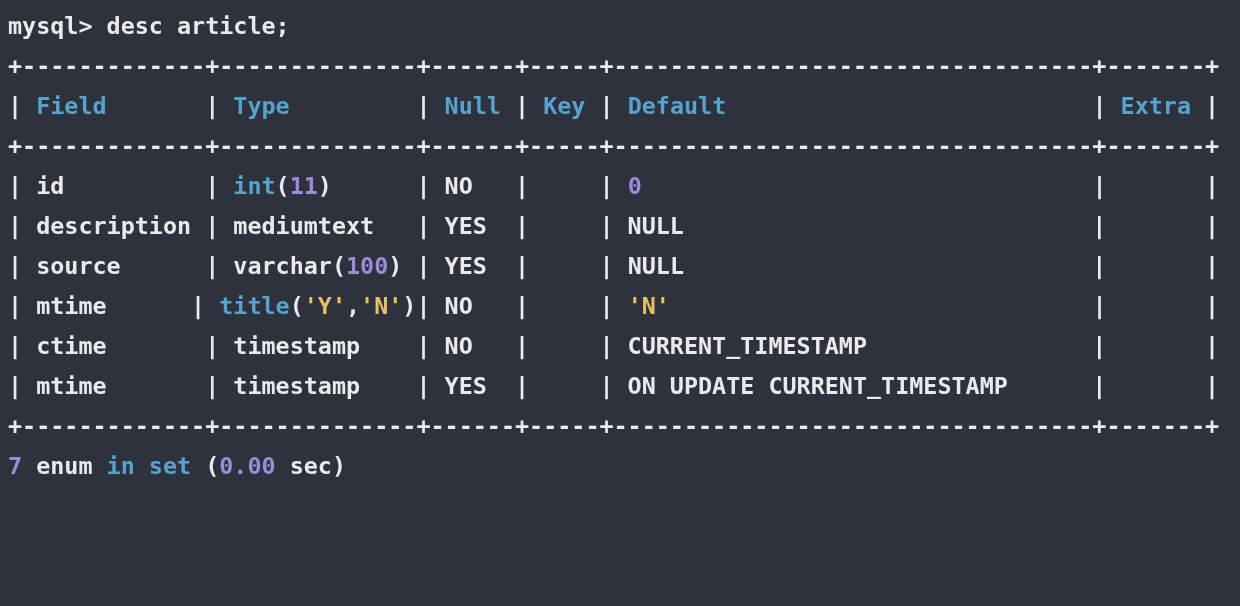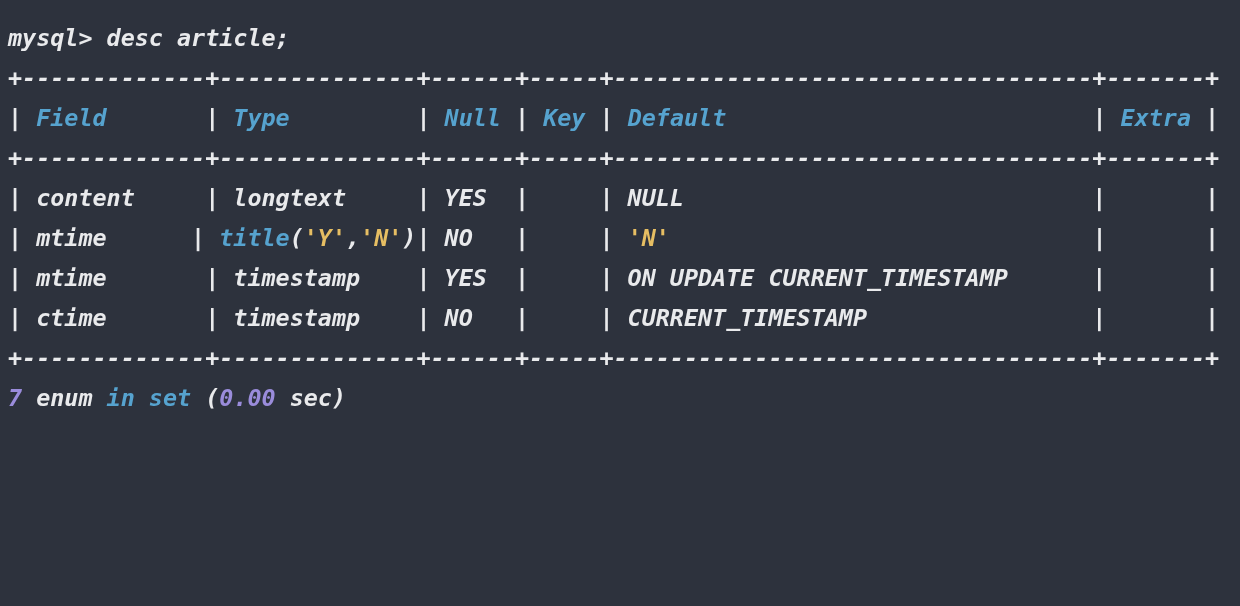--- a/index.html
+++ b/index.html
@@ -4,45 +4,46 @@
 <style>
   html, body { margin: 0; padding: 0; }
   body {
     width: 1240px; height: 606px;
     background: var(--term-bg, #2d323d);
     overflow: hidden;
   }
   .terminal {
     box-sizing: border-box;
     width: 100%; height: 100%;
-    padding: 18px 0 0 8px;
+    padding: 6px 0 0 8px;
     font-family: "DejaVu Sans Mono", monospace;
     font-weight: bold;
     font-size: 23.4px;
-    font-style: italic;
   }
   .line {
     white-space: pre;
     height: 40px;
     line-height: 40px;
   }
   .tok-text    { color: var(--tok-text, #e9eaec); }
   .tok-keyword { color: var(--tok-keyword, #56a3cf); }
   .tok-number  { color: var(--tok-number, #9a8cdb); }
   .tok-string  { color: var(--tok-string, #e6be63); }
 </style>
 </head>
 <body>
 
 <div class="terminal">
   <div>
       <div class="line"><span class="tok-text">mysql&gt; desc article;</span></div>
       <div class="line"><span class="tok-text">+-------------+--------------+------+-----+----------------------------------+-------+</span></div>
       <div class="line"><span class="tok-text">| </span><span class="tok-keyword">Field</span><span class="tok-text">       | </span><span class="tok-keyword">Type</span><span class="tok-text">         | </span><span class="tok-keyword">Null</span><span class="tok-text"> | </span><span class="tok-keyword">Key</span><span class="tok-text"> | </span><span class="tok-keyword">Default</span><span class="tok-text">                          | </span><span class="tok-keyword">Extra</span><span class="tok-text"> |</span></div>
       <div class="line"><span class="tok-text">+-------------+--------------+------+-----+----------------------------------+-------+</span></div>
-      <div class="line"><span class="tok-text">| content     | longtext     | YES  |     | NULL                             |       |</span></div>
+      <div class="line"><span class="tok-text">| id          | </span><span class="tok-keyword">int</span><span class="tok-text">(</span><span class="tok-number">11</span><span class="tok-text">)</span><span class="tok-text">      | NO   |     | </span><span class="tok-number">0</span><span class="tok-text">                                |       |</span></div>
+      <div class="line"><span class="tok-text">| description | mediumtext   | YES  |     | NULL                             |       |</span></div>
+      <div class="line"><span class="tok-text">| source      | varchar(</span><span class="tok-number">100</span><span class="tok-text">) | YES  |     | NULL                             |       |</span></div>
       <div class="line"><span class="tok-text">| mtime      | </span><span class="tok-keyword">title</span><span class="tok-text">(</span><span class="tok-string">'Y'</span><span class="tok-text">,</span><span class="tok-string">'N'</span><span class="tok-text">)| NO   |     | </span><span class="tok-string">'N'</span><span class="tok-text">                              |       |</span></div>
+      <div class="line"><span class="tok-text">| ctime       | timestamp    | NO   |     | CURRENT_TIMESTAMP                |       |</span></div>
       <div class="line"><span class="tok-text">| mtime       | timestamp    | YES  |     | ON UPDATE CURRENT_TIMESTAMP      |       |</span></div>
-      <div class="line"><span class="tok-text">| ctime       | timestamp    | NO   |     | CURRENT_TIMESTAMP                |       |</span></div>
       <div class="line"><span class="tok-text">+-------------+--------------+------+-----+----------------------------------+-------+</span></div>
       <div class="line"><span class="tok-number">7</span><span class="tok-text"> enum </span><span class="tok-keyword">in</span><span class="tok-text"> </span><span class="tok-keyword">set</span><span class="tok-text"> (</span><span class="tok-number">0.00</span><span class="tok-text"> sec)</span></div>
     </div>
 </div>
 
 </body></html>

